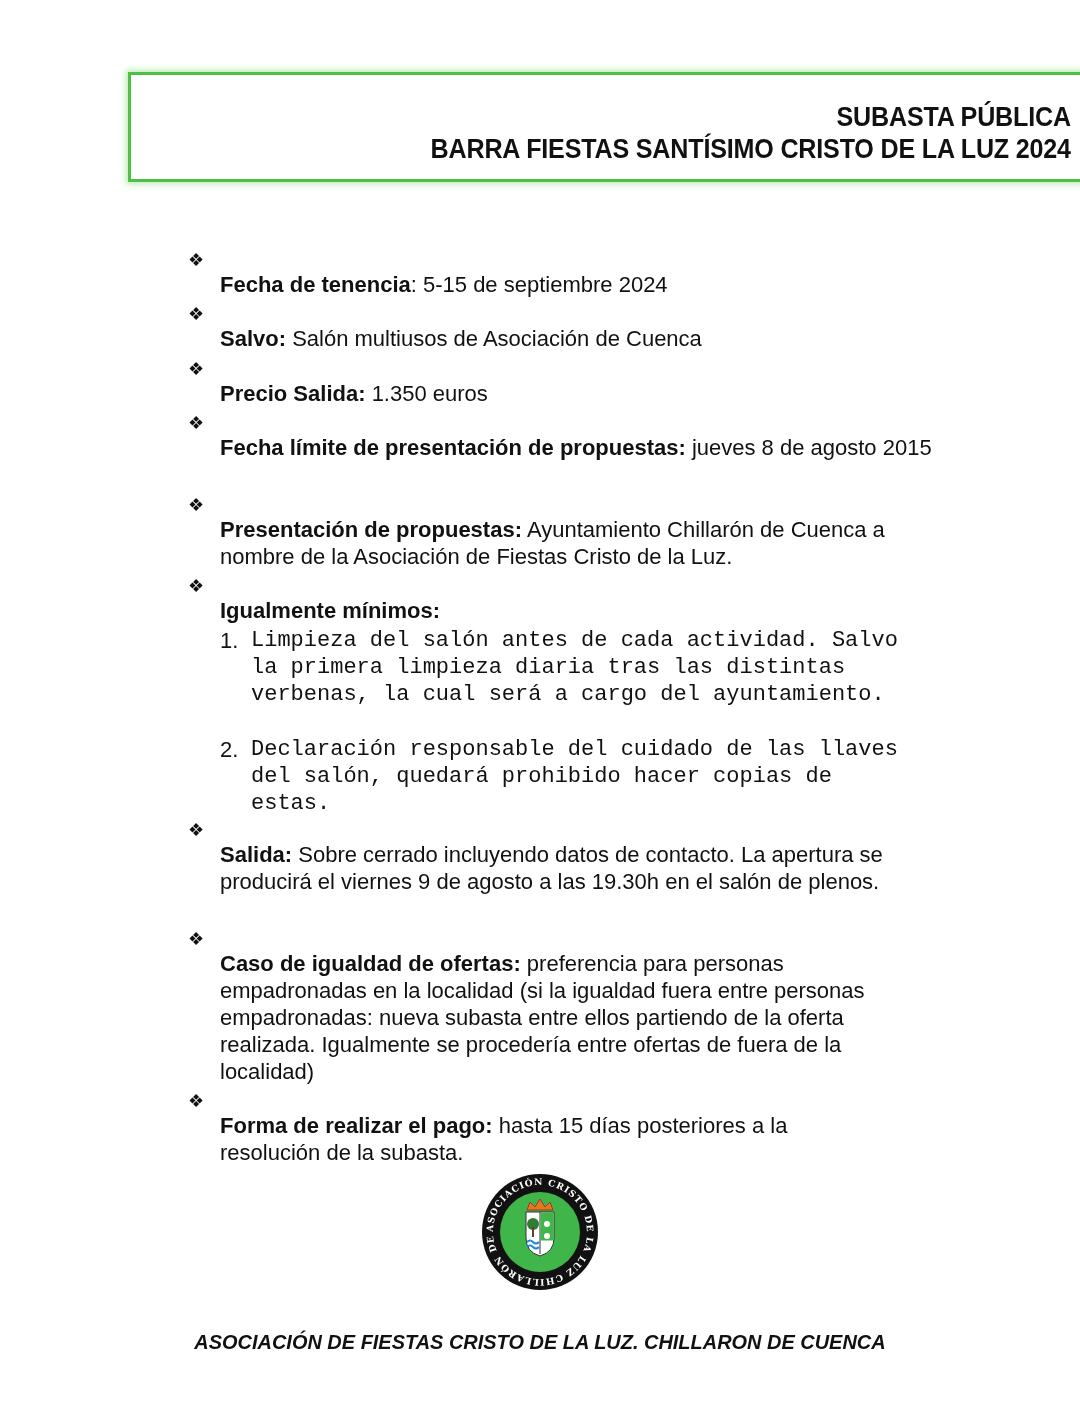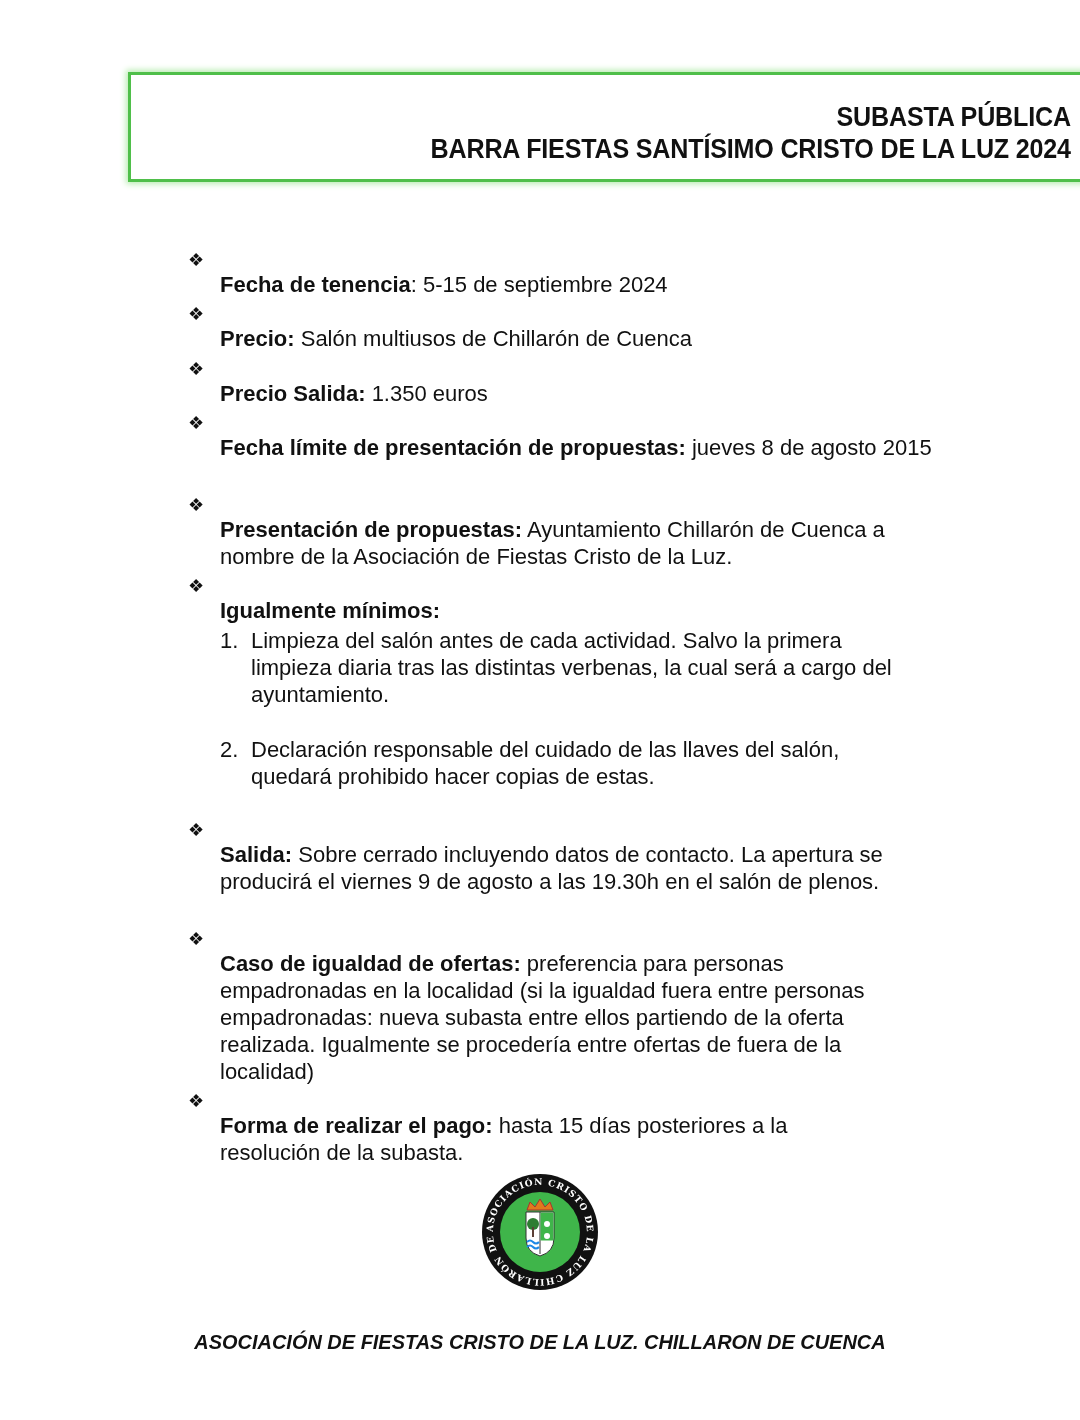--- a/index.html
+++ b/index.html
@@ -9,41 +9,41 @@
     border: 3px solid #4fbf4a; box-shadow: 0 0 6px 2px #b9ecb2; box-sizing: border-box;
     text-align: right; }
   .title-line { font-weight: bold; font-size: 27px; line-height: 32px; letter-spacing: -0.2px; transform: scaleX(0.93); }
   .title-line.l1 { margin-top: 26px; }
   .item { position: absolute; left: 188px; width: 760px; font-size: 22px; line-height: 27px; }
   .item .bullet { position: absolute; left: 0; top: 0; width: 22px; font-size: 18px; }
   .item .text { margin-left: 32px; margin-top: 24px; }
   .item b { font-weight: bold; }
   .sub { position: absolute; left: 220px; width: 700px; font-size: 22px; line-height: 27px; }
   .sub .num { position: absolute; left: 0; top: 0; }
-  .sub .text { margin-left: 31px; }
+  .sub .text { margin-left: 31px; font-family: Liberation Mono, monospace; }
   .logo { position: absolute; left: 480px; top: 1172px; width: 120px; height: 120px; }
   .footer { position: absolute; left: 0; width: 1080px; top: 1330px; text-align: center;
     font-weight: bold; font-style: italic; font-size: 21px; transform: scaleX(0.95); }
 </style>
 </head>
 <body>
 
 <div class="title-box">
   <div class="title-line l1">SUBASTA PÚBLICA</div>
   <div class="title-line">BARRA FIESTAS SANTÍSIMO CRISTO DE LA LUZ 2024</div>
 </div>
 
 <div class="item" style="top:247px">
   <span class="bullet">❖</span>
   <div class="text"><b>Fecha de tenencia</b><span>:</span><span> 5-15 de septiembre 2024</span></div>
 </div>
 
 <div class="item" style="top:301px">
   <span class="bullet">❖</span>
-  <div class="text"><b>Precio:</b><span> Salón multiusos de Chillarón de Cuenca</span></div>
+  <div class="text"><b>Salvo:</b><span> Salón multiusos de Asociación de Cuenca</span></div>
 </div>
 
 <div class="item" style="top:356px">
   <span class="bullet">❖</span>
   <div class="text"><b>Precio Salida:</b><span> 1.350 euros</span></div>
 </div>
 
 <div class="item" style="top:410px;width:750px">
   <span class="bullet">❖</span>
   <div class="text"><b>Fecha límite de presentación de propuestas:</b><span> jueves 8 de agosto 2015</span></div>

